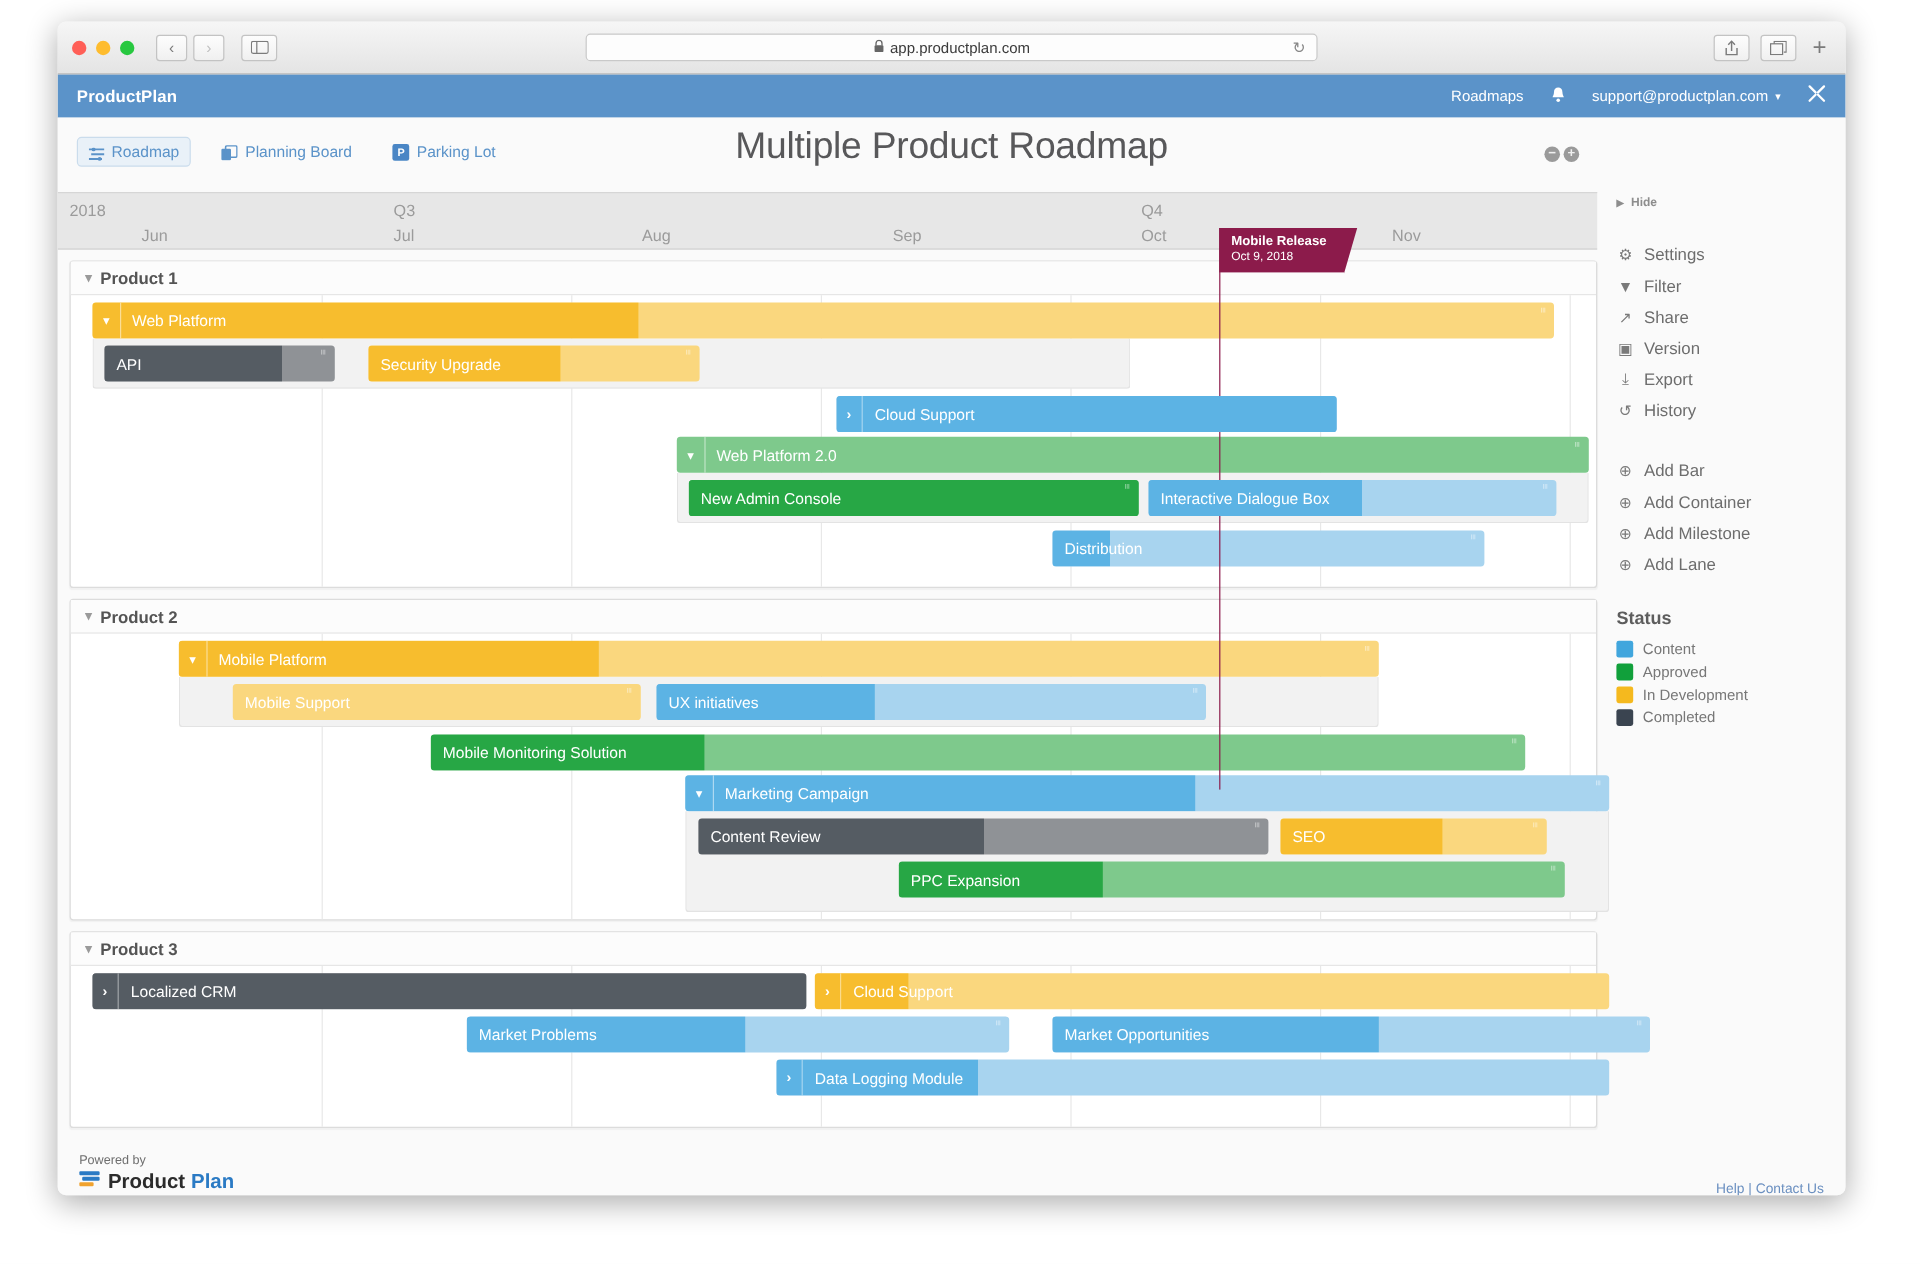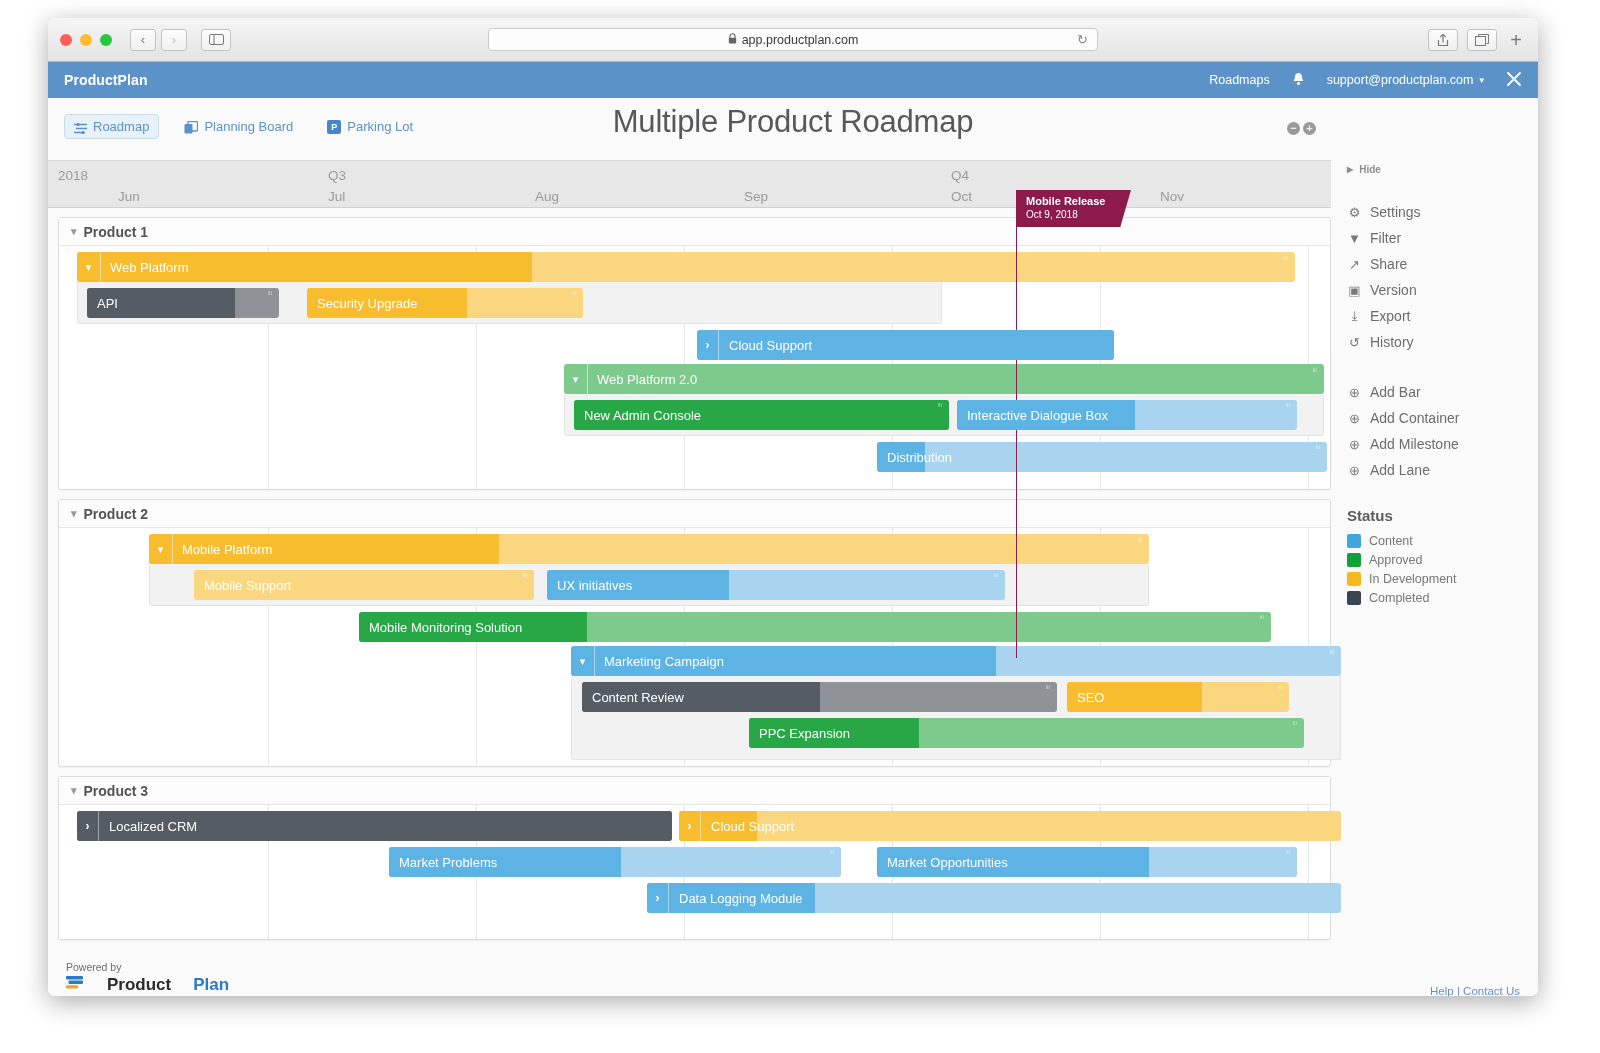--- a/index.html
+++ b/index.html
@@ -281,21 +281,21 @@
   }
   .sw { width: 14px; height: 14px; border-radius: 2px; }
 
   
   .footer {
     height: 62px; flex: 0 0 auto; position: relative;
     padding: 12px 18px;
   }
   .pb-label { font-size: 10.5px; color: #6d6d6d; }
   .pb-logo {
-    display: flex; align-items: center; gap: 22px; margin-top: 2px;
+    display: flex; align-items: center; gap: 5px; margin-top: 2px;
     font-size: 17px; font-weight: bold; color: #2b2b2b;
   }
   .pb-mark { display: inline-block; }
   .pb-blue { color: #2a7ac4; }
   .foot-right {
     position: absolute; right: 18px; bottom: 14px;
     font-size: 11.5px; color: #6a8fc0;
   }
 </style>
 </head>
@@ -474,21 +474,21 @@
                 <div class="bar s-appr" style="left: 515px; top: 154px; width: 375px;">
                   <div class="prog" style="width: 375px;"></div>
                   <div class="lbl">New Admin Console</div>
                   <div class="grip">≡</div>
                 </div>
                 <div class="bar s-plan" style="left: 898px; top: 154px; width: 340px;">
                   <div class="prog" style="width: 178px;"></div>
                   <div class="lbl">Interactive Dialogue Box</div>
                   <div class="grip">≡</div>
                 </div>
-                <div class="bar s-plan" style="left: 818px; top: 196px; width: 450px;">
+                <div class="bar s-plan" style="left: 818px; top: 196px; width: 360px;">
                   <div class="prog" style="width: 48px;"></div>
                   <div class="lbl">Distribution</div>
                   <div class="grip">≡</div>
                 </div>
               </div>
             </div>
             <div class="lane">
               <div class="lane-hdr">
                 <span class="chev">▾</span>
                 <span>Product 2</span>
@@ -566,21 +566,21 @@
                 <div class="bar s-dev" style="left: 620px; top: 6px; width: 662px;">
                   <div class="prog" style="width: 78px;"></div>
                   <div class="arrow">›</div>
                   <div class="lbl">Cloud Support</div>
                 </div>
                 <div class="bar s-plan" style="left: 330px; top: 42px; width: 452px;">
                   <div class="prog" style="width: 232px;"></div>
                   <div class="lbl">Market Problems</div>
                   <div class="grip">≡</div>
                 </div>
-                <div class="bar s-plan" style="left: 818px; top: 42px; width: 420px;">
+                <div class="bar s-plan" style="left: 818px; top: 42px; width: 498px;">
                   <div class="prog" style="width: 272px;"></div>
                   <div class="lbl">Market Opportunities</div>
                   <div class="grip">≡</div>
                 </div>
                 <div class="bar s-plan" style="left: 588px; top: 78px; width: 694px;">
                   <div class="prog" style="width: 168px;"></div>
                   <div class="arrow">›</div>
                   <div class="lbl">Data Logging Module</div>
                 </div>
               </div>

